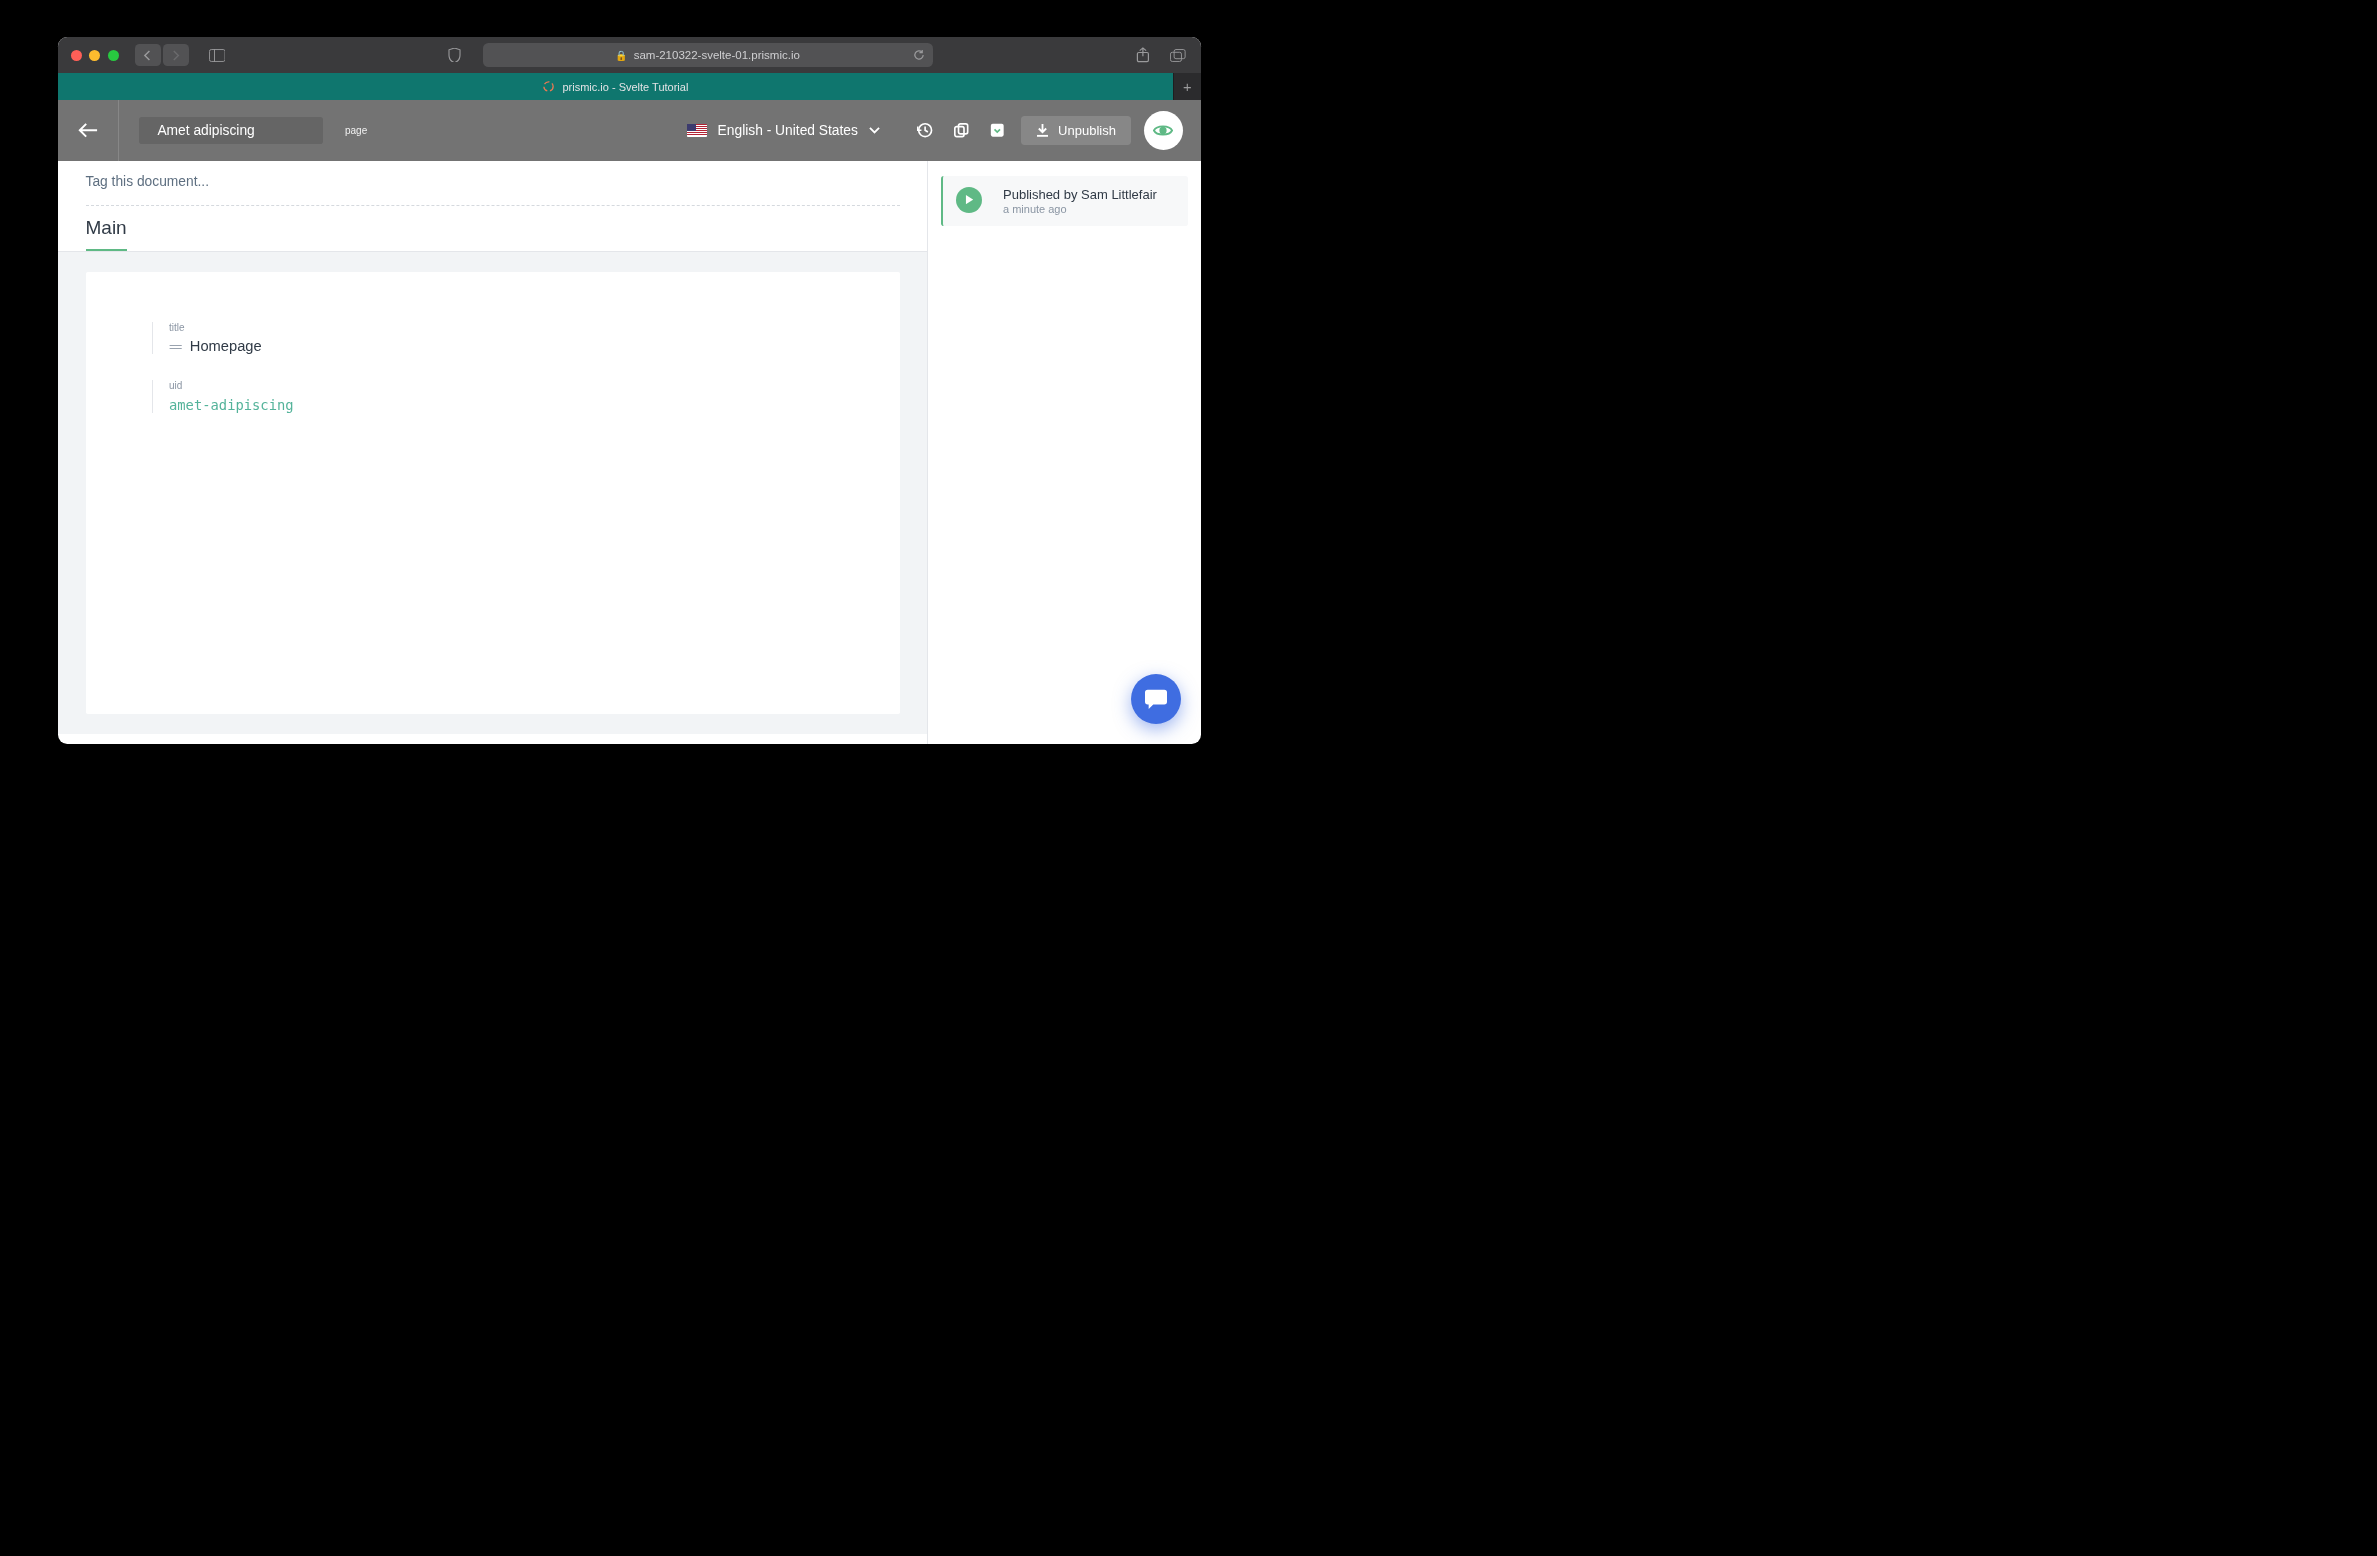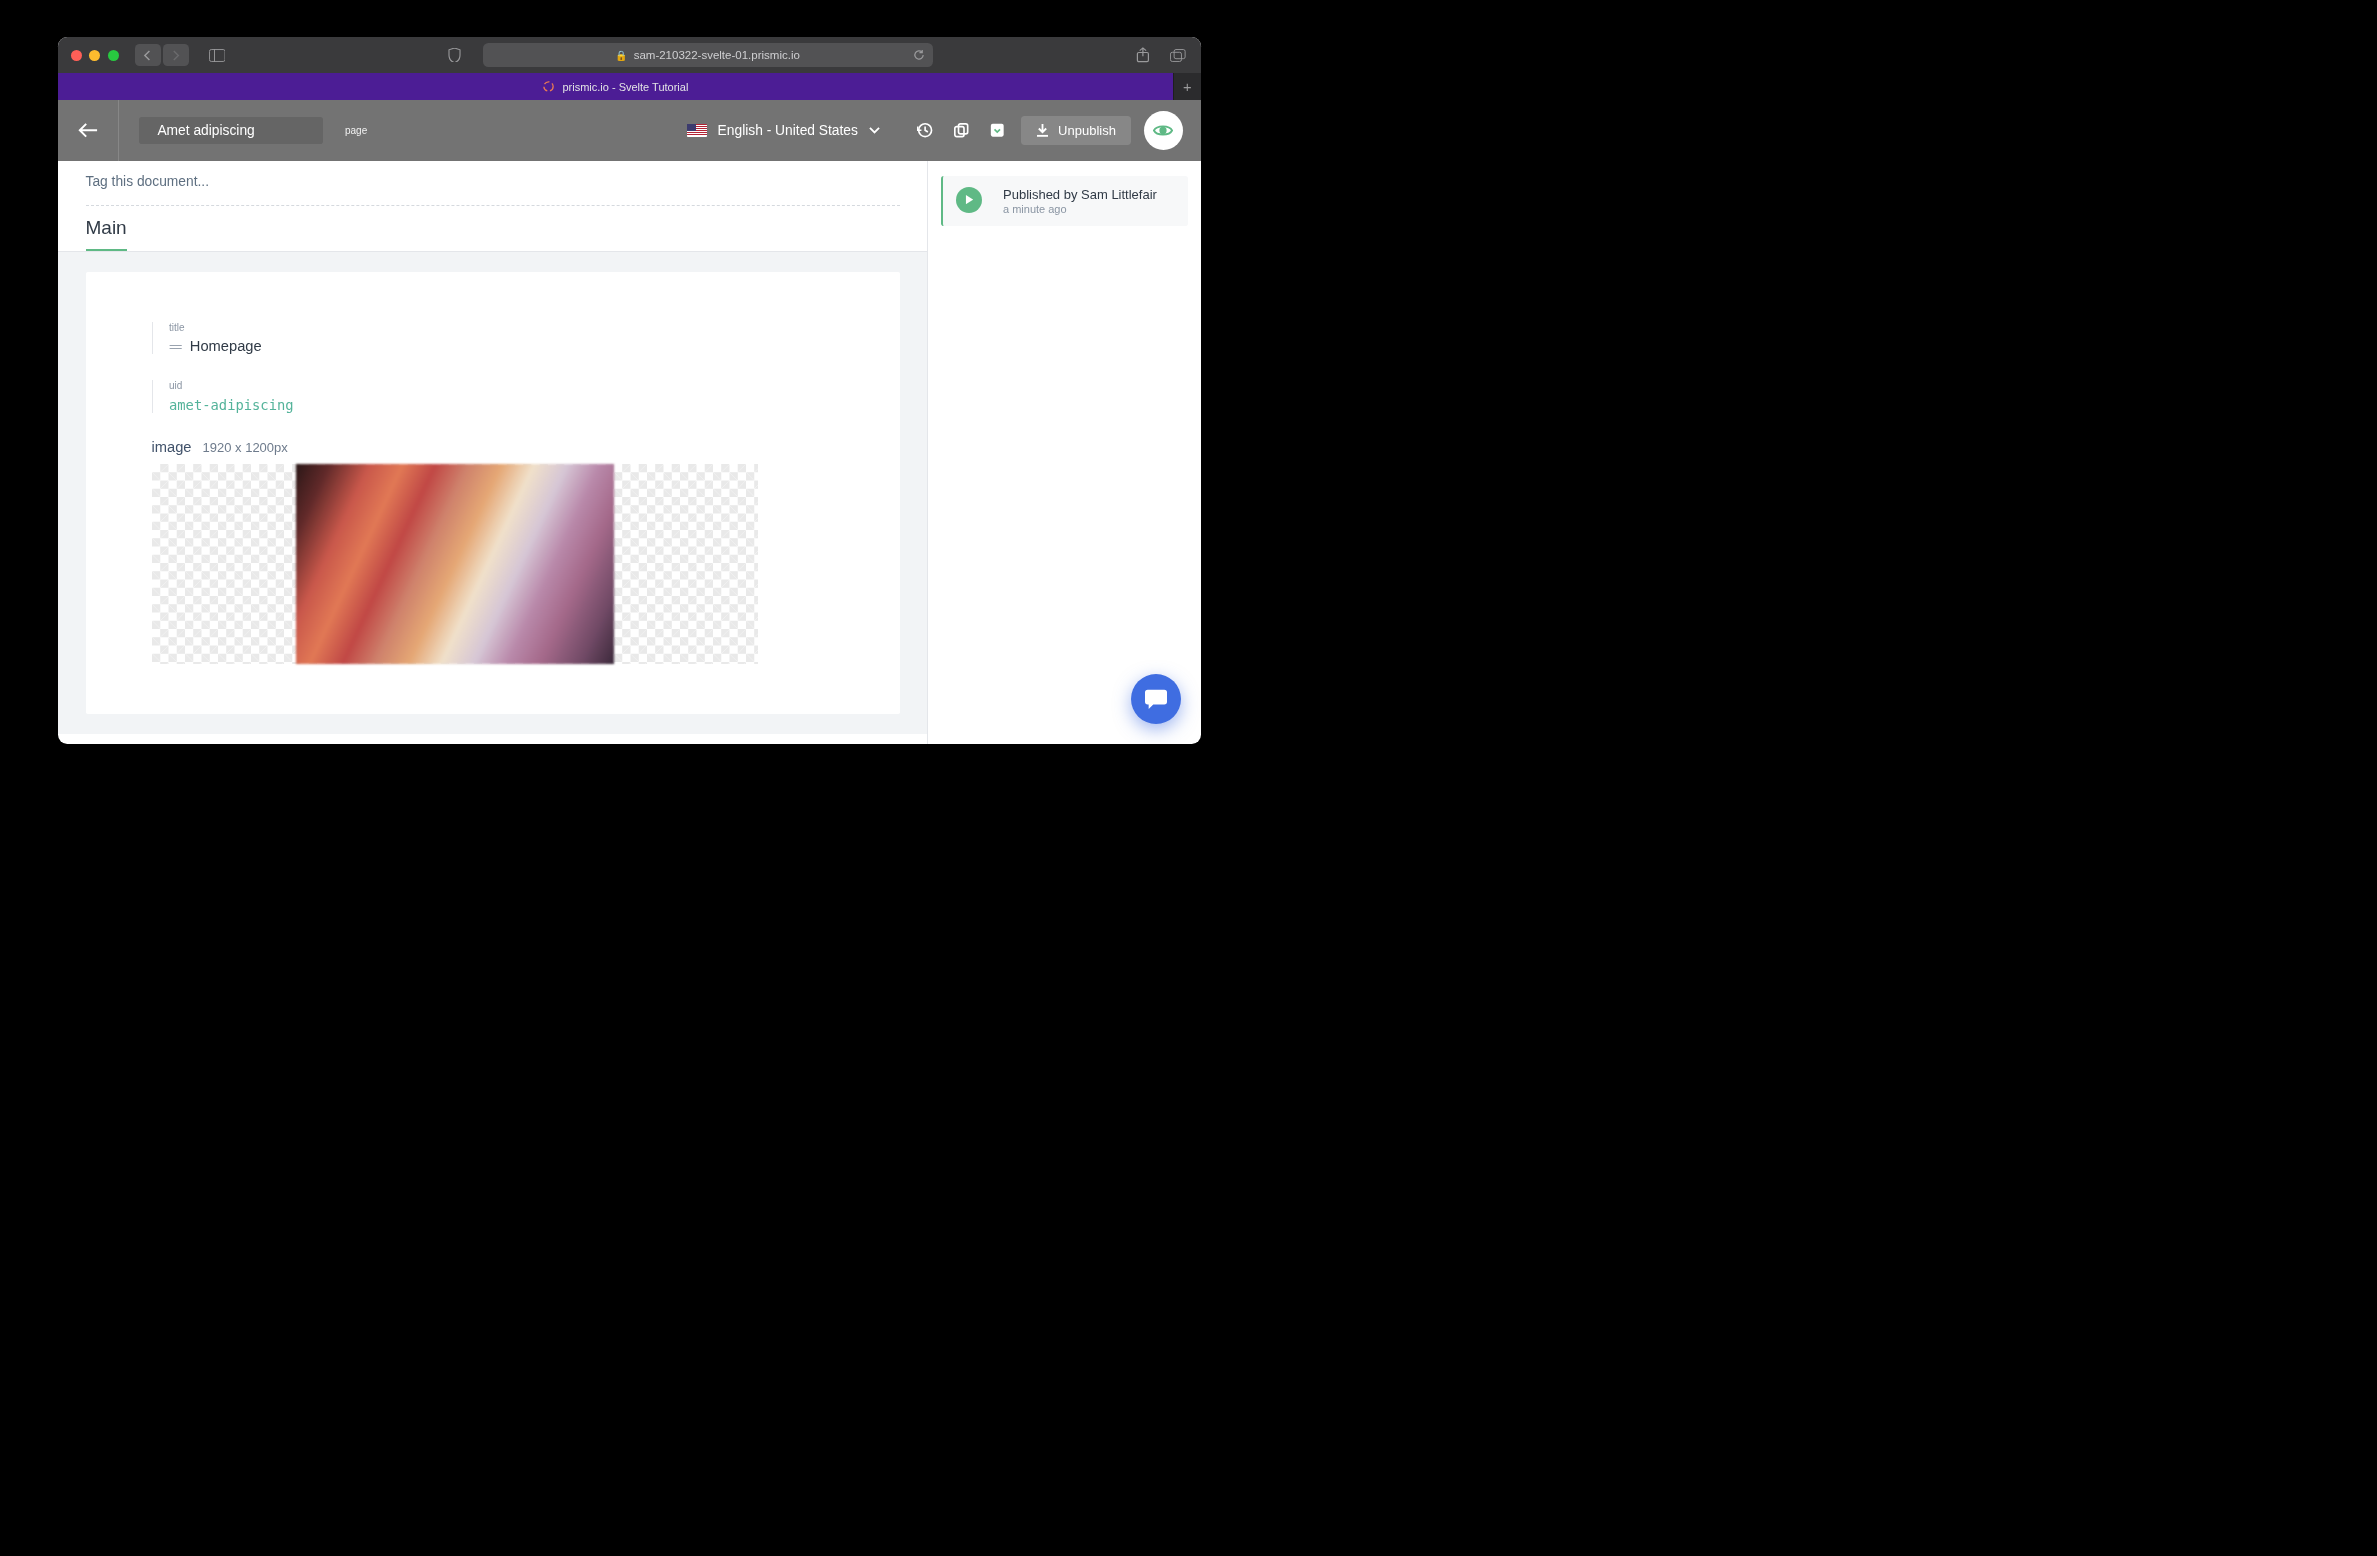--- a/index.html
+++ b/index.html
@@ -60,21 +60,21 @@
 .tab {
   flex: 1;
   display: flex;
   align-items: center;
   justify-content: center;
   gap: 7.3px;
   color: #a7a7a9;
   font-size: 11px;
   border-right: 0.9px solid #1e1e20;
 }
-.tab.active { background: #4c1d95; color: #e3e3e5; }
+.tab.active { background: #0f766e; color: #e3e3e5; }
 .tab .favicon { width: 13px; height: 13px; display:inline-flex; align-items:center; justify-content:center; }
 .newtab { width: 27.5px; display:flex; align-items:center; justify-content:center; color:#9a9a9c; font-size:14.7px; }
 
 
 .app-header {
   height: 61px;
   background: #737373;
   display: flex;
   align-items: center;
   padding: 0 18.4px 0 0;
@@ -324,29 +324,20 @@
               <span class="rt-icon">==</span>
               <span>Homepage</span>
             </div>
           </div>
 
           <div class="field">
             <div class="field-label">uid</div>
             <div class="field-mono">amet-adipiscing</div>
           </div>
 
-          <div class="img-field">
-            <div class="img-head">
-              <span class="lbl">image</span>
-              <span class="dims">1920 x 1200px</span>
-            </div>
-            <div class="img-frame">
-              <div class="img-inner"></div>
-            </div>
-          </div>
 
         </div>
       </div>
     </div>
 
     <div class="side">
       <div class="status-card">
         <div class="play">
           <svg width="8.3" height="9.2" viewBox="0 0 9 10">
               <path d="M1 0 L9 5 L1 10 Z" fill="#fff"></path>

